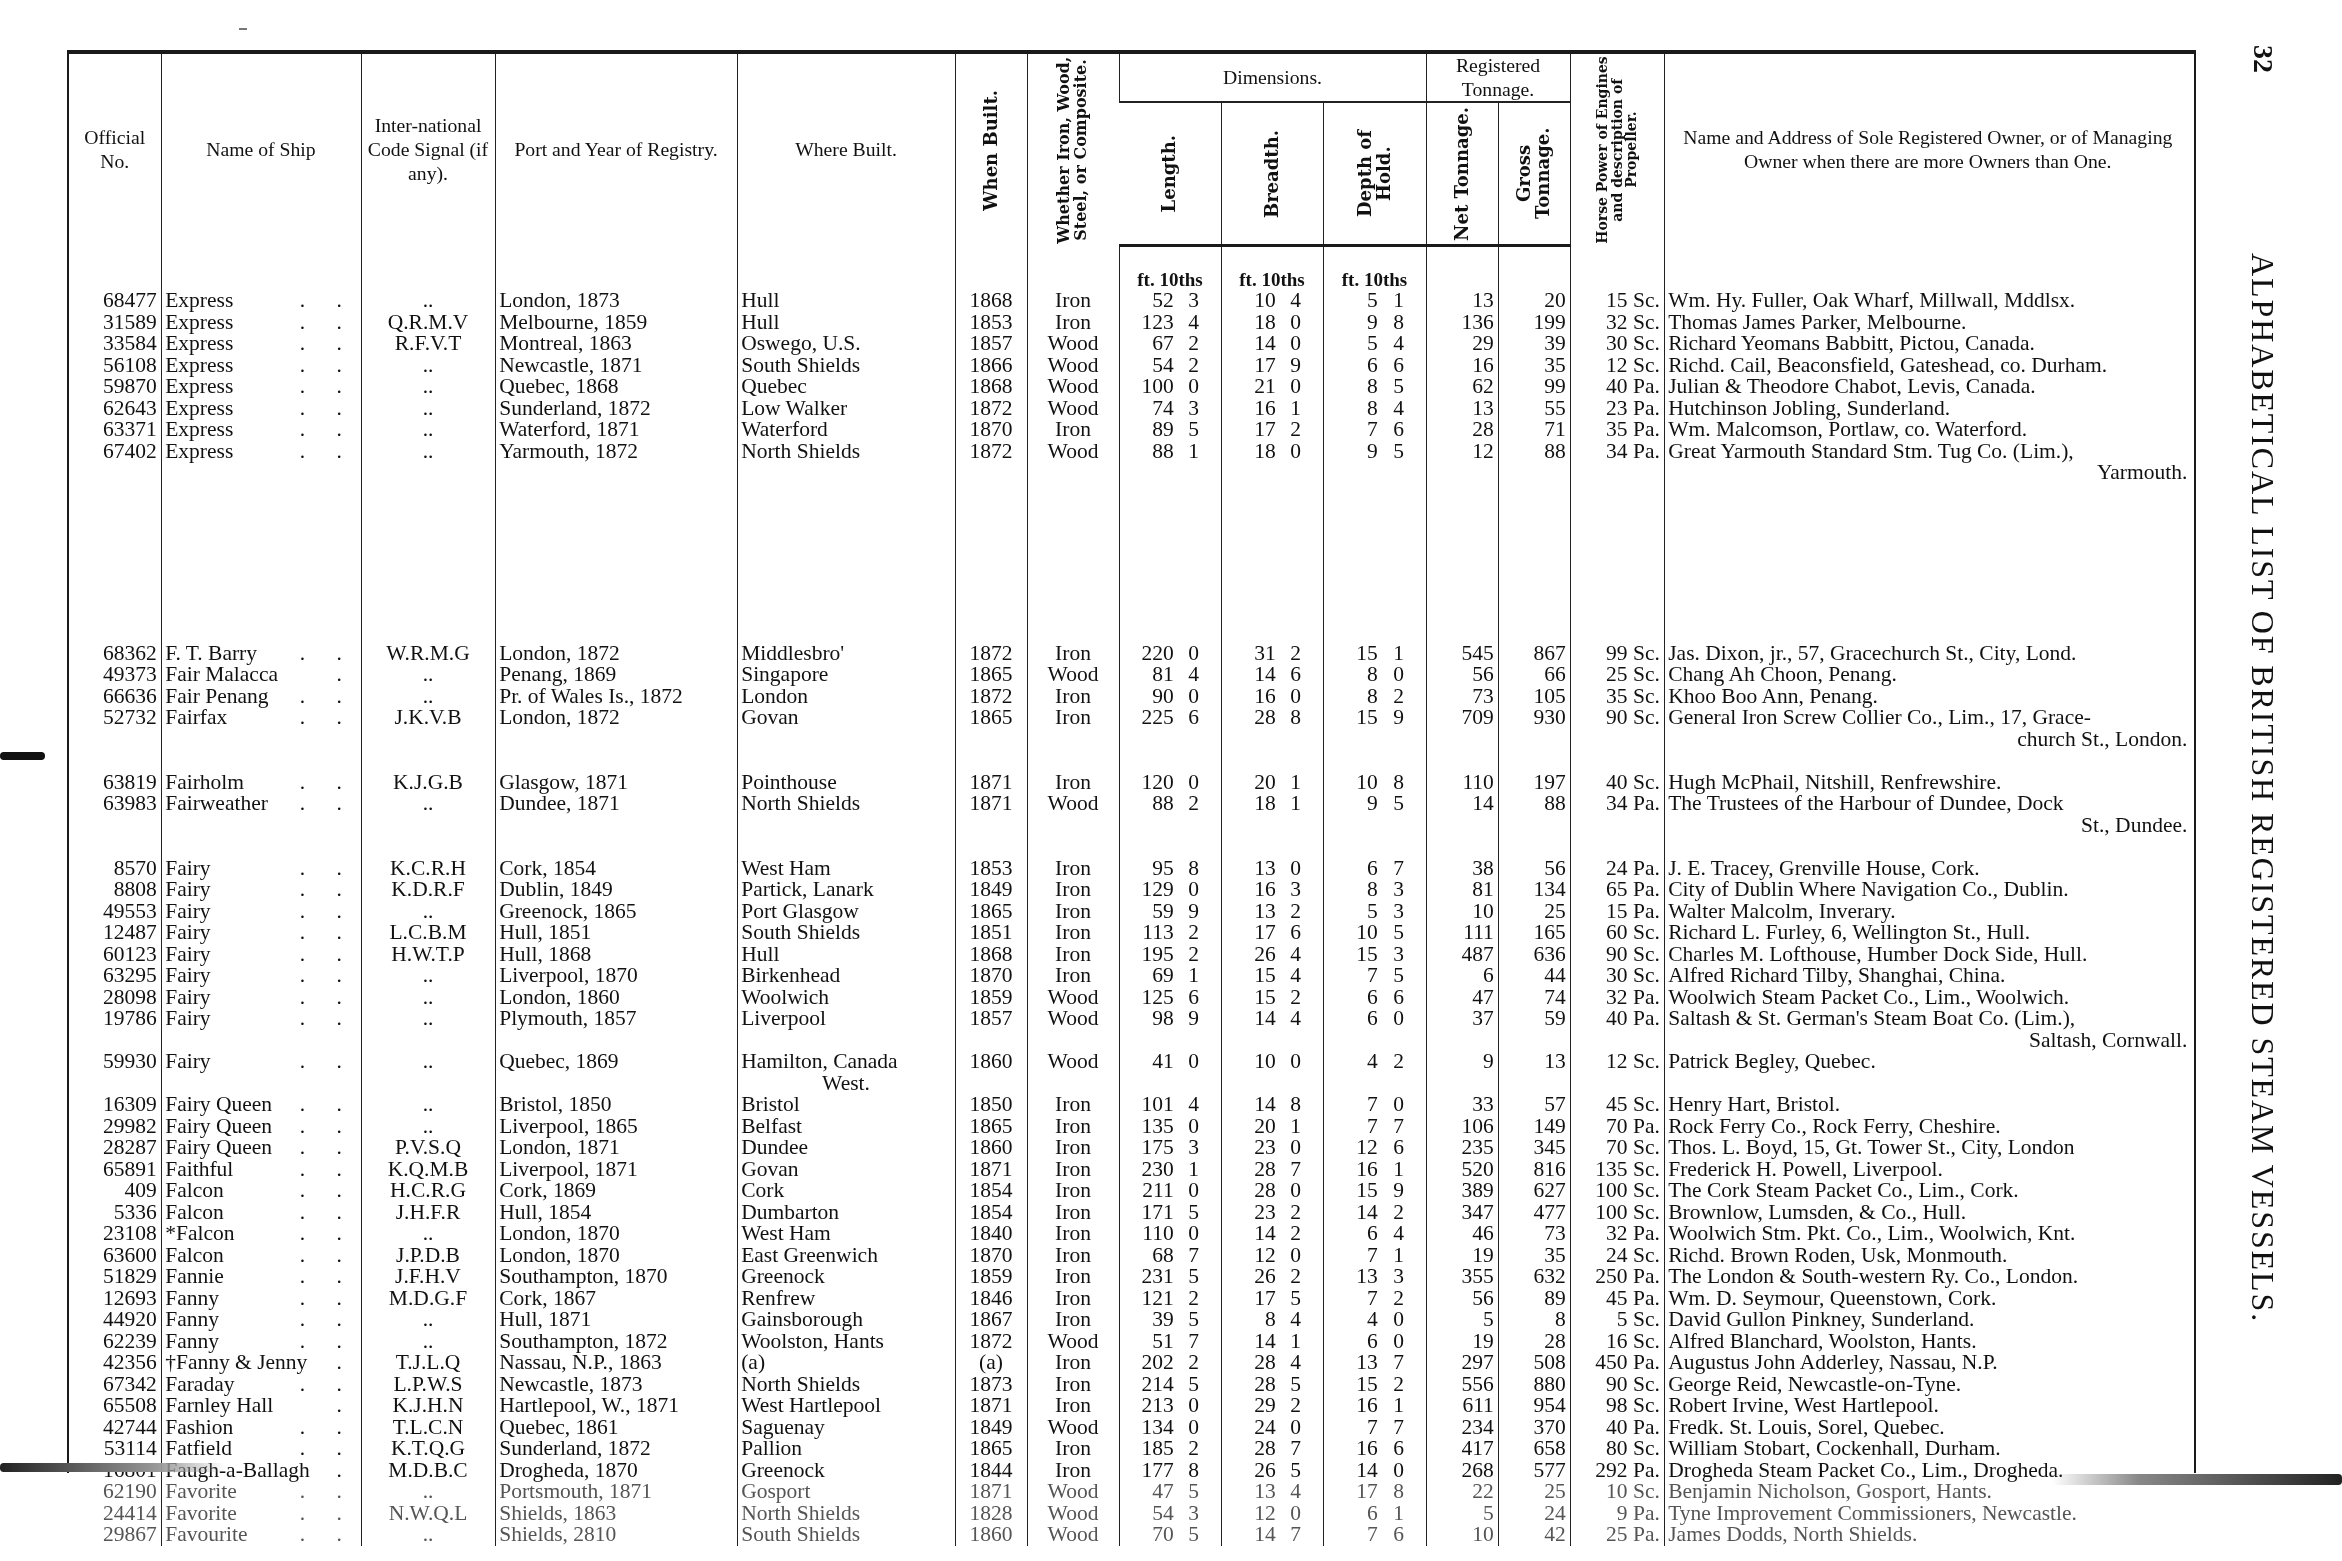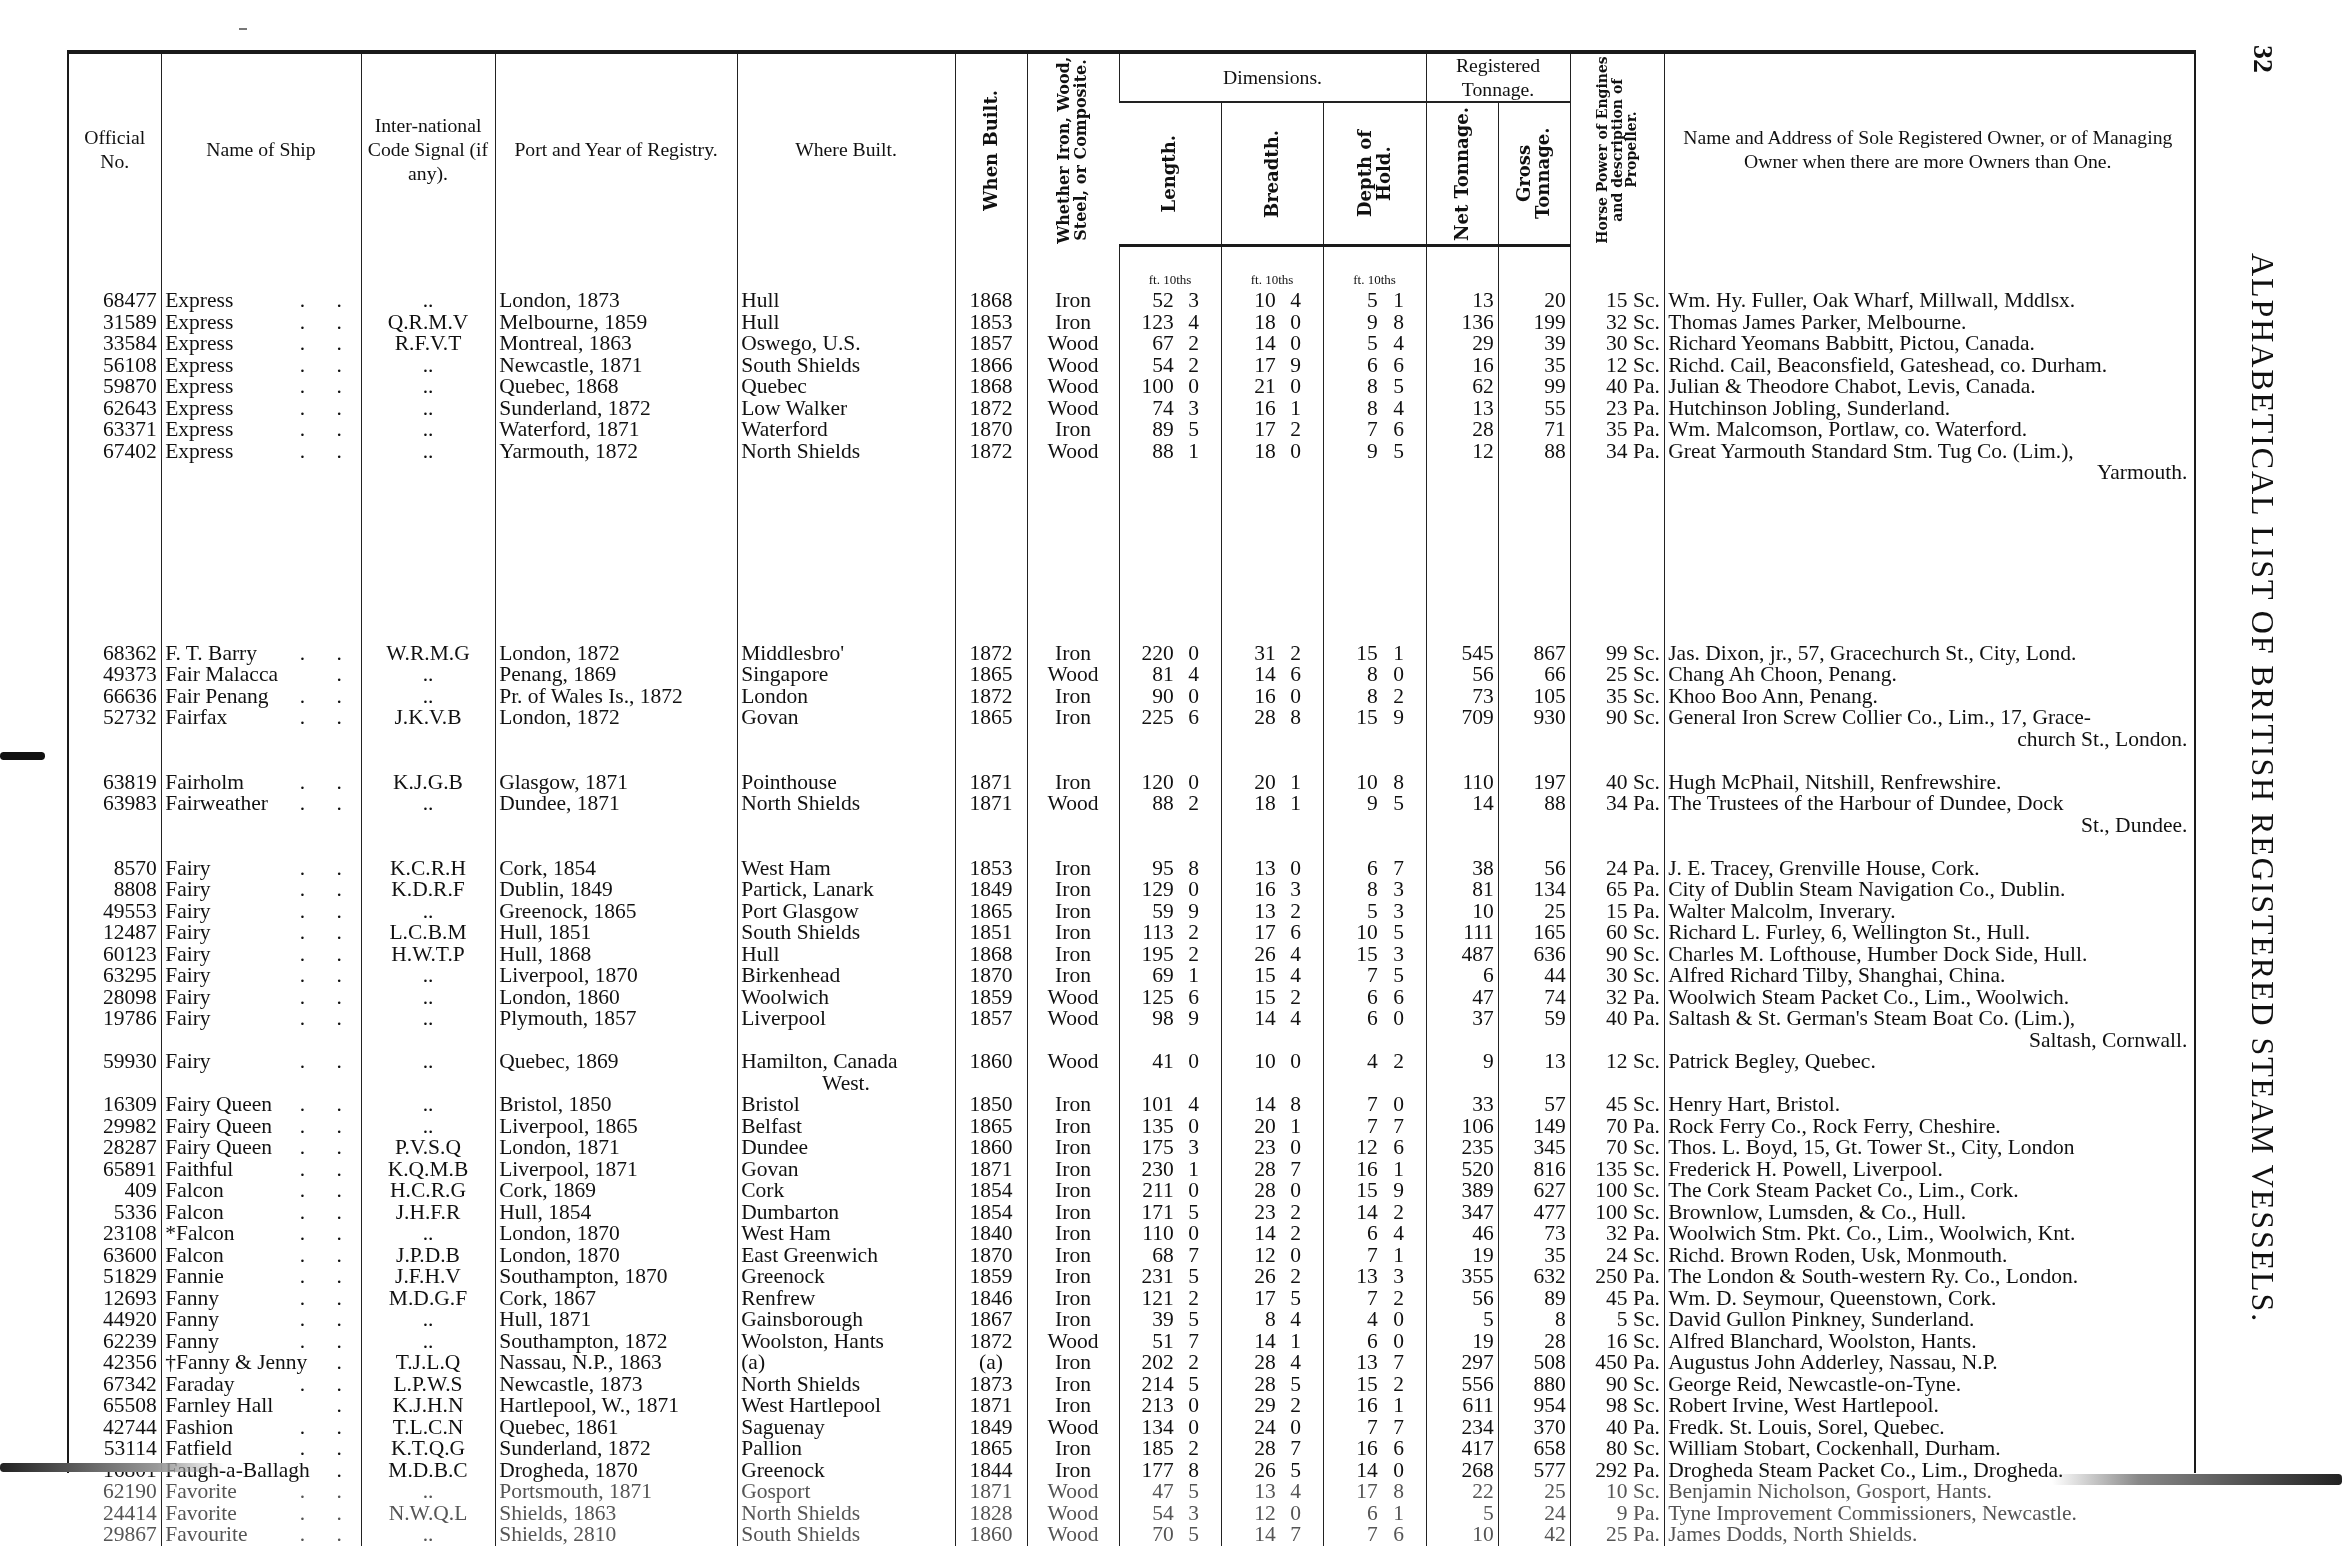--- a/index.html
+++ b/index.html
@@ -22,21 +22,21 @@
   table.reg thead tr.sub th { height: 141px; }
   .grp-under { border-bottom: 2.8px solid #222; }
   .vert { writing-mode: vertical-rl; transform: rotate(180deg); font-weight: bold;
           font-family: "DejaVu Serif", serif; font-size: 18px; line-height: 1.05; margin: 0 auto; }
   table.reg thead tr.last th { border-bottom: 3.7px solid #1a1a1a; }
 
   table.reg tbody td { font-size: 21.5px; line-height: 21.5px; height: 21.5px; white-space: nowrap;
                        vertical-align: top; overflow: visible; }
   table.reg tbody tr.gap td { height: 21.5px; }
   table.reg tbody tr.biggap td { height: 159px; }
-  table.reg tbody tr.units td { font-weight: normal; font-size: 13px; }
+  table.reg tbody tr.units td { font-weight: bold; font-size: 19px; }
   .r { text-align: right; }
   .c { text-align: center; }
   .l { text-align: left; }
   .name { display: flex; justify-content: space-between; }
   .dots { letter-spacing: 13px; padding-right: 1.9px; }
   .dim { display: flex; justify-content: space-between; padding: 0 13px 0 5.6px; }
   .dim span:first-child { width: 45px; text-align: right; }
   .dim span:last-child { width: 20.6px; text-align: center; }
   .cont { padding-left: 20.6px; text-align: right; }
   .faint td { color: #555; font-size: 19px; }
@@ -812,21 +812,21 @@
           </td>
           <td>
             <div class="dim">
               <span>8</span>
               <span>3</span>
             </div>
           </td>
           <td class="r">81</td>
           <td class="r">134</td>
           <td class="r">65 Pa.</td>
-          <td class="l">City of Dublin Steam Navigation Co., Dublin.</td>
+          <td class="l">City of Dublin Where Navigation Co., Dublin.</td>
         </tr>
         <tr>
           <td class="r">49553</td>
           <td>
             <div class="name">
               <span>Fairy</span>
               <span class="dots">. .</span>
             </div>
           </td>
           <td class="c">..</td>

